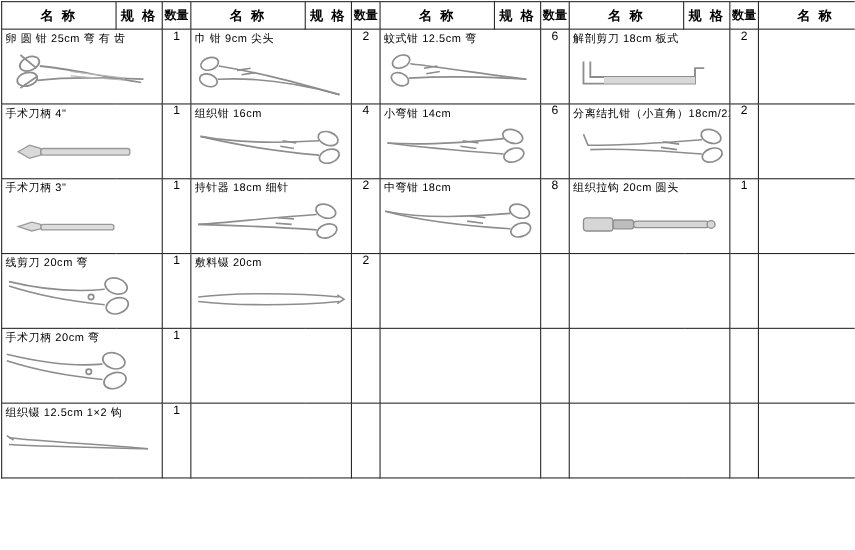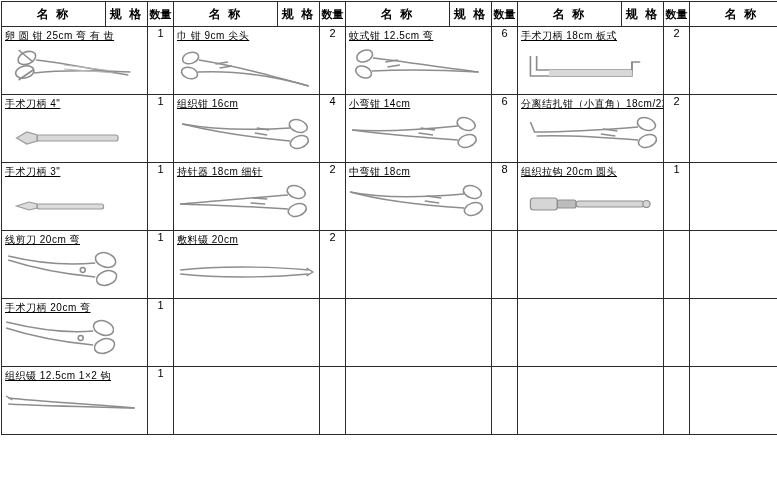--- a/index.html
+++ b/index.html
@@ -52,21 +52,20 @@
     font-size: 11px;
     line-height: 11px;
     padding: 1px 0;
   }
   .caption {
     font-size: 10px;
     line-height: 12px;
     padding: 3px 2px 0 3px;
     white-space: nowrap;
     letter-spacing: 0.5px;
-    text-decoration: underline;
   }
   td.qty {
     vertical-align: bottom;
     text-align: center;
     font-size: 11px;
     padding-bottom: 5px;
   }
   td.item {
     position: relative;
   }
@@ -166,21 +165,21 @@
                 <path d="M26 16 C60 20 95 26 128 30"></path>
                 <path d="M25 29 C60 27 95 28 128 30"></path>
                 <path d="M38 20 L50 18 M40 25 L52 23"></path>
               </g>
             </svg>
           </div>
         </td>
         <td class="qty">6</td>
 
         <td class="item" colspan="2">
-          <div class="caption">手术刀柄   18cm 板式</div>
+          <div class="caption">解剖剪刀   18cm 板式</div>
           <div class="pic">
             <svg viewBox="0 0 140 52" preserveAspectRatio="none">
               <g stroke="#8d8d8d" fill="none" stroke-width="1.6">
                 <path d="M12 14 L12 34 L30 34"></path>
                 <path d="M18 14 L18 28 L30 28"></path>
                 <path d="M30 28 L110 28 L110 20 L118 20"></path>
                 <path d="M30 34 L110 34 L110 20"></path>
               </g>
               <rect x="30" y="28" width="80" height="6" fill="#d8d8d8" stroke="none"></rect>
             </svg>

